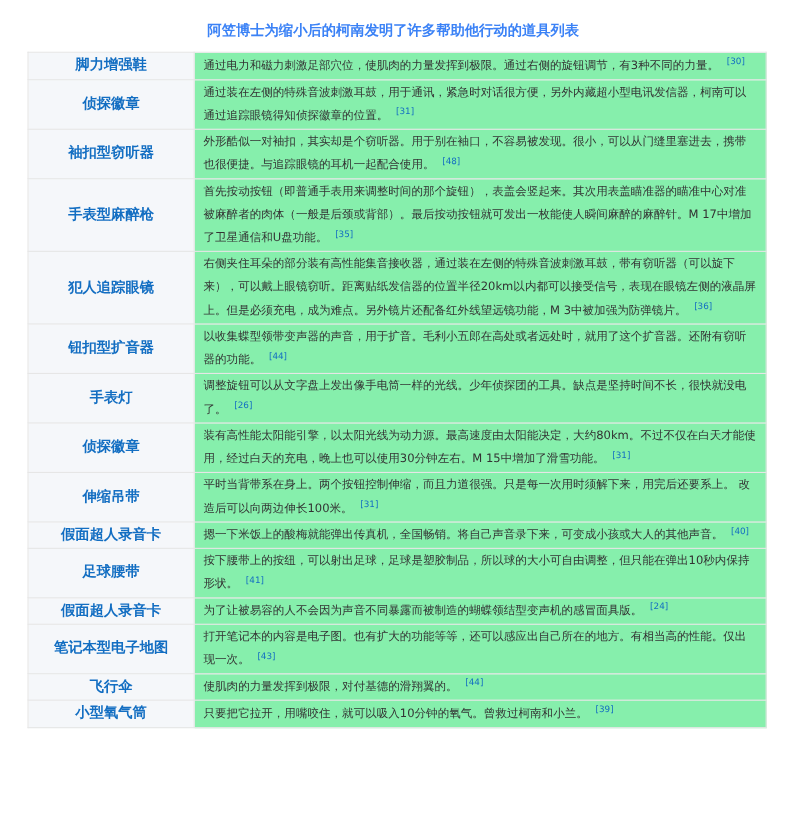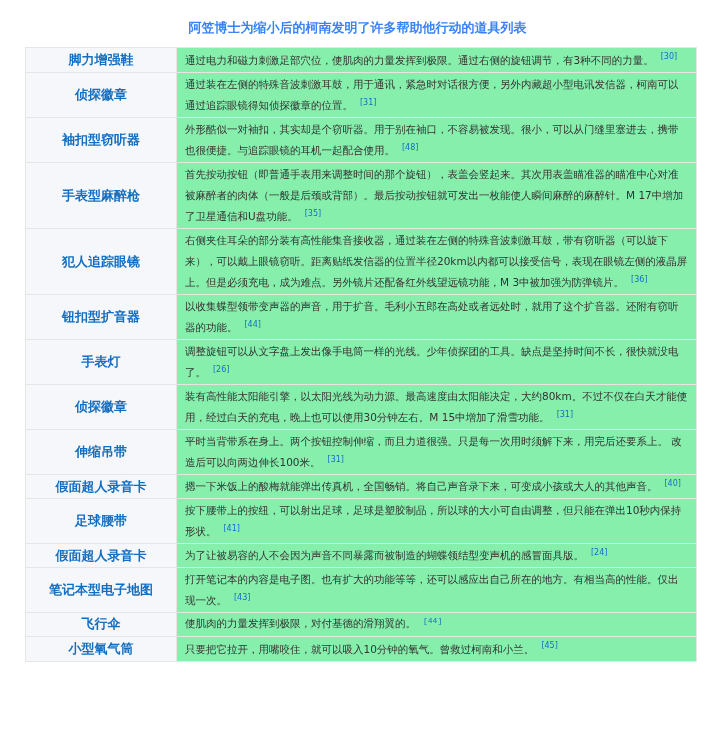--- a/index.html
+++ b/index.html
@@ -188,31 +188,31 @@
 
   <tr style="height: 44px;">
     <td class="name">
       <a class="name-link">笔记本型电子地图</a>
     </td>
     <td class="desc">
       <span>打开笔记本的内容是电子图。也有扩大的功能等等，还可以感应出自己所在的地方。有相当高的性能。仅出现一次。</span><sup class="ref">[43]</sup>
     </td>
   </tr>
 
-  <tr style="height: 24px; font-family: Liberation Mono, monospace;">
+  <tr style="height: 24px;">
     <td class="name">
       <a class="name-link">飞行伞</a>
     </td>
     <td class="desc">
       <span>使肌肉的力量发挥到极限，对付基德的滑翔翼的。</span><sup class="ref">[44]</sup>
     </td>
   </tr>
 
   <tr style="height: 25px;">
     <td class="name">
       <a class="name-link">小型氧气筒</a>
     </td>
     <td class="desc">
-      <span>只要把它拉开，用嘴咬住，就可以吸入10分钟的氧气。曾救过柯南和小兰。</span><sup class="ref">[45]</sup>
+      <span>只要把它拉开，用嘴咬住，就可以吸入10分钟的氧气。曾救过柯南和小兰。</span><sup class="ref">[39]</sup>
     </td>
   </tr>
 </tbody>
 </table>
 
 </body></html>

